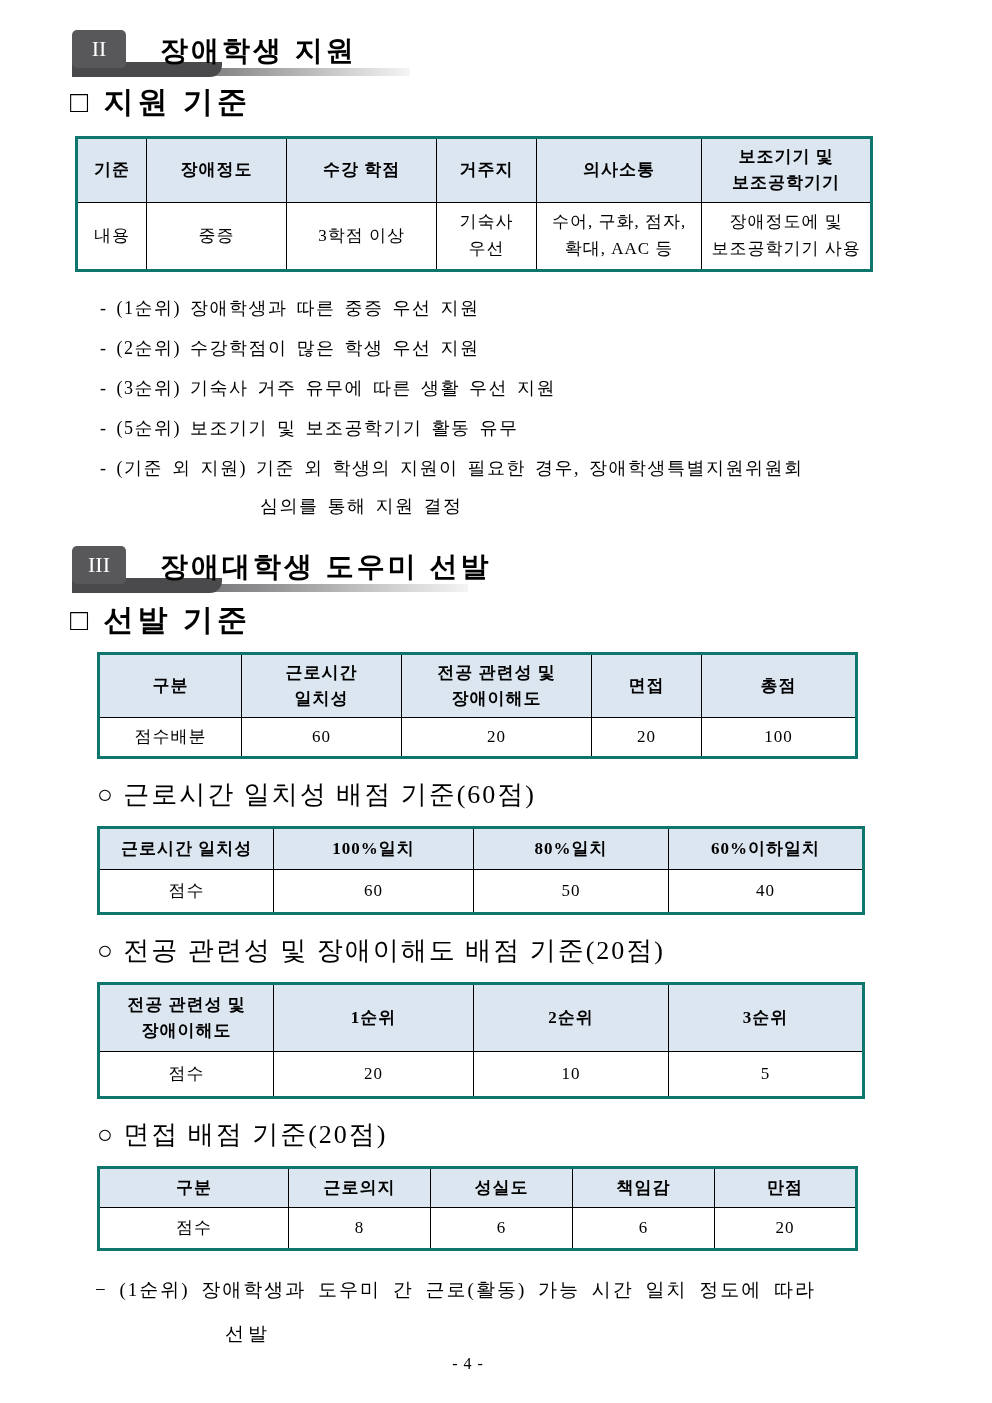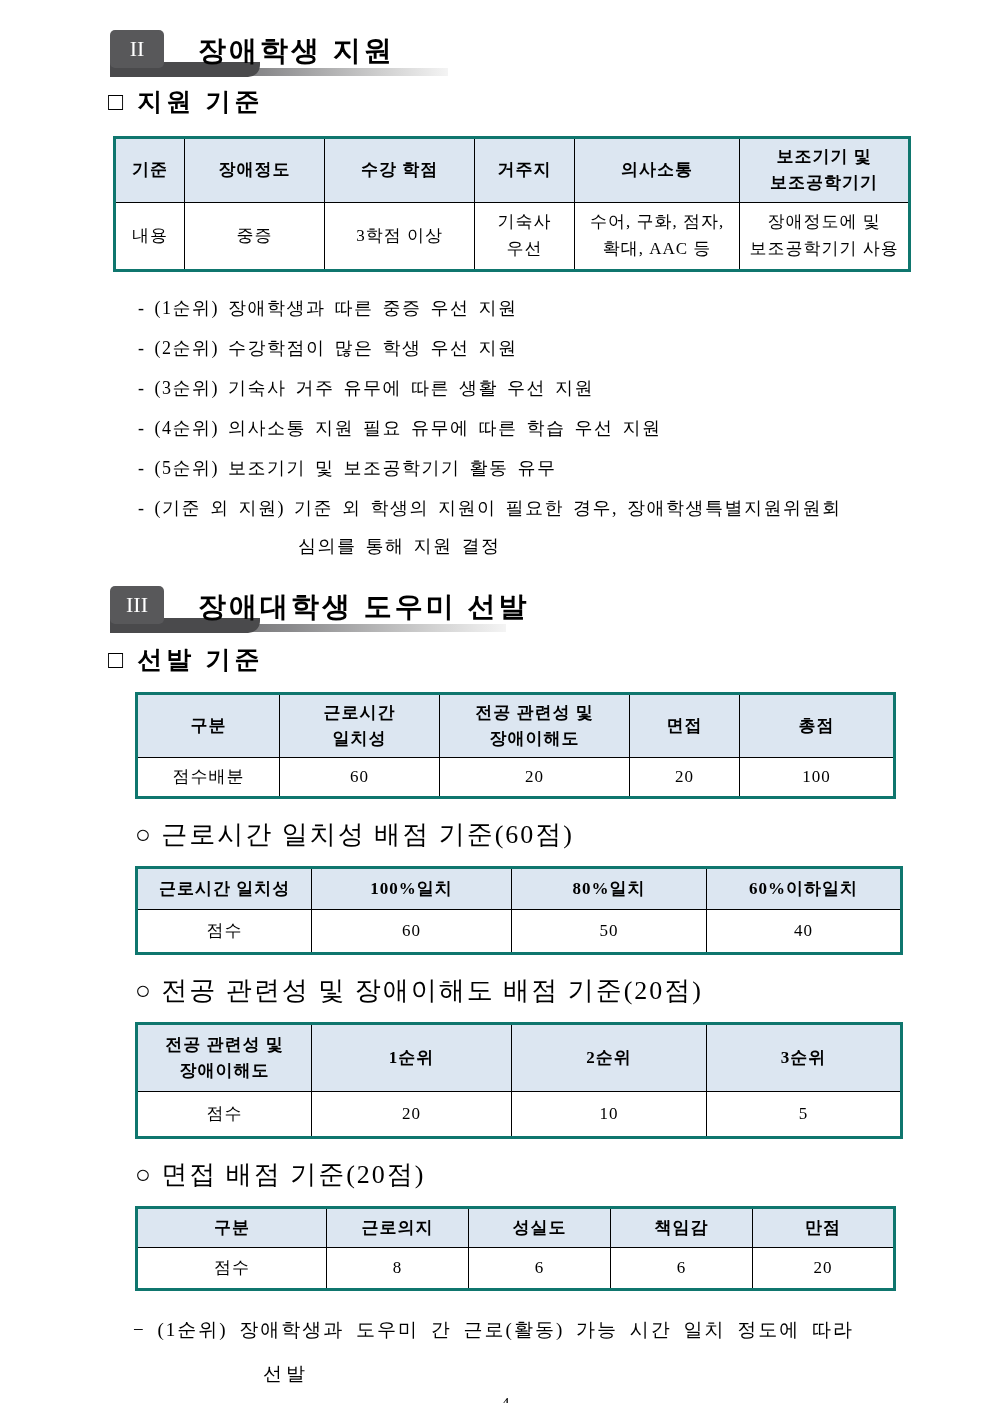--- a/index.html
+++ b/index.html
@@ -3,21 +3,20 @@
 <meta charset="utf-8">
 <style>
   html,body{margin:0;padding:0;background:#ffffff;}
   .page{
     position:relative;
     width:936px;height:1403px;
     background:#ffffff;
     color:#000;
     font-family:"Liberation Serif","DejaVu Serif",serif;
     overflow:hidden;
-    padding-left:38px;
   }
   
   .sec-header{position:relative;margin-left:72px;height:52px;}
   .sec-header.first{margin-top:30px;}
   .sec-header.third{margin-top:27px;}
   .sec-badge{
     position:absolute;left:0;top:0;width:54px;height:38px;
     background:#58585a;color:#fff;
     font-family:"Liberation Serif","DejaVu Serif",serif;
     font-size:22px;line-height:38px;text-align:center;
@@ -33,21 +32,21 @@
   }
   .sec-underline.w2{width:334px;}
   .sec-underline.w3{width:392px;}
   .sec-title{
     position:absolute;left:88px;top:2px;margin:0;
     font-family:"Liberation Sans","DejaVu Sans",sans-serif;
     font-weight:bold;font-size:28px;letter-spacing:3px;z-index:3;
   }
   
   .box-heading{
-    margin:5px 0 0 70px;font-size:25px;font-weight:bold;
+    margin:5px 0 0 70px;font-size:30px;font-weight:bold;
     letter-spacing:4px;line-height:30px;
   }
   .box-heading.second{margin-top:7px;}
   
   .circ-heading{
     margin:22px 0 17px 97px;font-size:26px;font-weight:normal;
     letter-spacing:2px;line-height:28px;
   }
   
   table{border-collapse:collapse;background:#fff;table-layout:fixed;}
@@ -137,21 +136,20 @@
       <td>장애정도에 및
 보조공학기기 사용</td>
     </tr>
   </tbody>
     </table>
 
   <ul class="notes">
     <li>- (1순위) 장애학생과 따른 중증 우선 지원</li>
     <li>- (2순위) 수강학점이 많은 학생 우선 지원</li>
     <li>- (3순위) 기숙사 거주 유무에 따른 생활 우선 지원</li>
-    <li>- (4순위) 의사소통 지원 필요 유무에 따른 학습 우선 지원</li>
     <li>- (5순위) 보조기기 및 보조공학기기 활동 유무</li>
     <li>- (기준 외 지원) 기준 외 학생의 지원이 필요한 경우, 장애학생특별지원위원회</li>
     <li class="cont">심의를 통해 지원 결정</li>
   </ul>
 
   <header class="sec-header third">
     <div class="sec-tab"></div>
     <div class="sec-underline w3"></div>
     <div class="sec-badge">III</div>
     <h1 class="sec-title">장애대학생 도우미 선발</h1>

